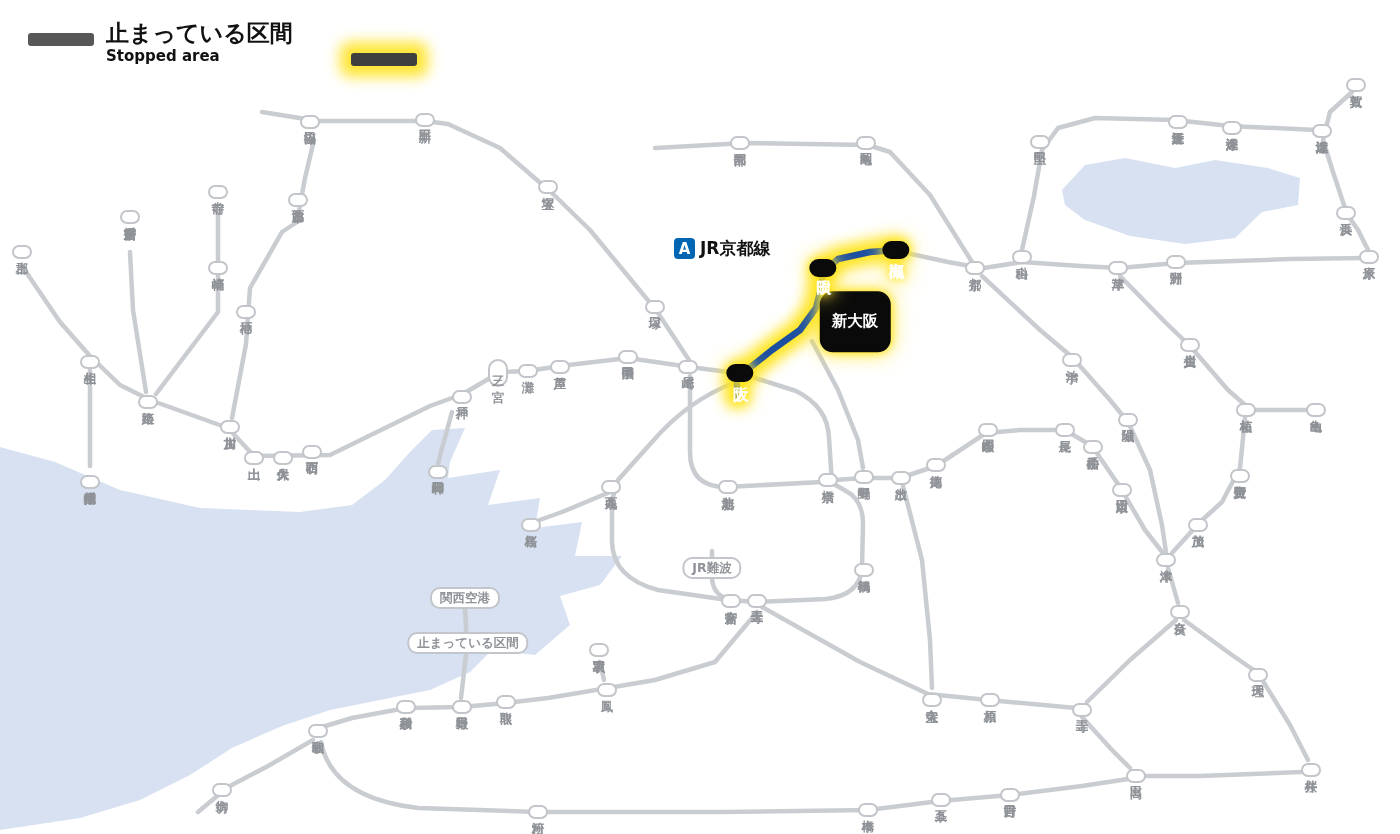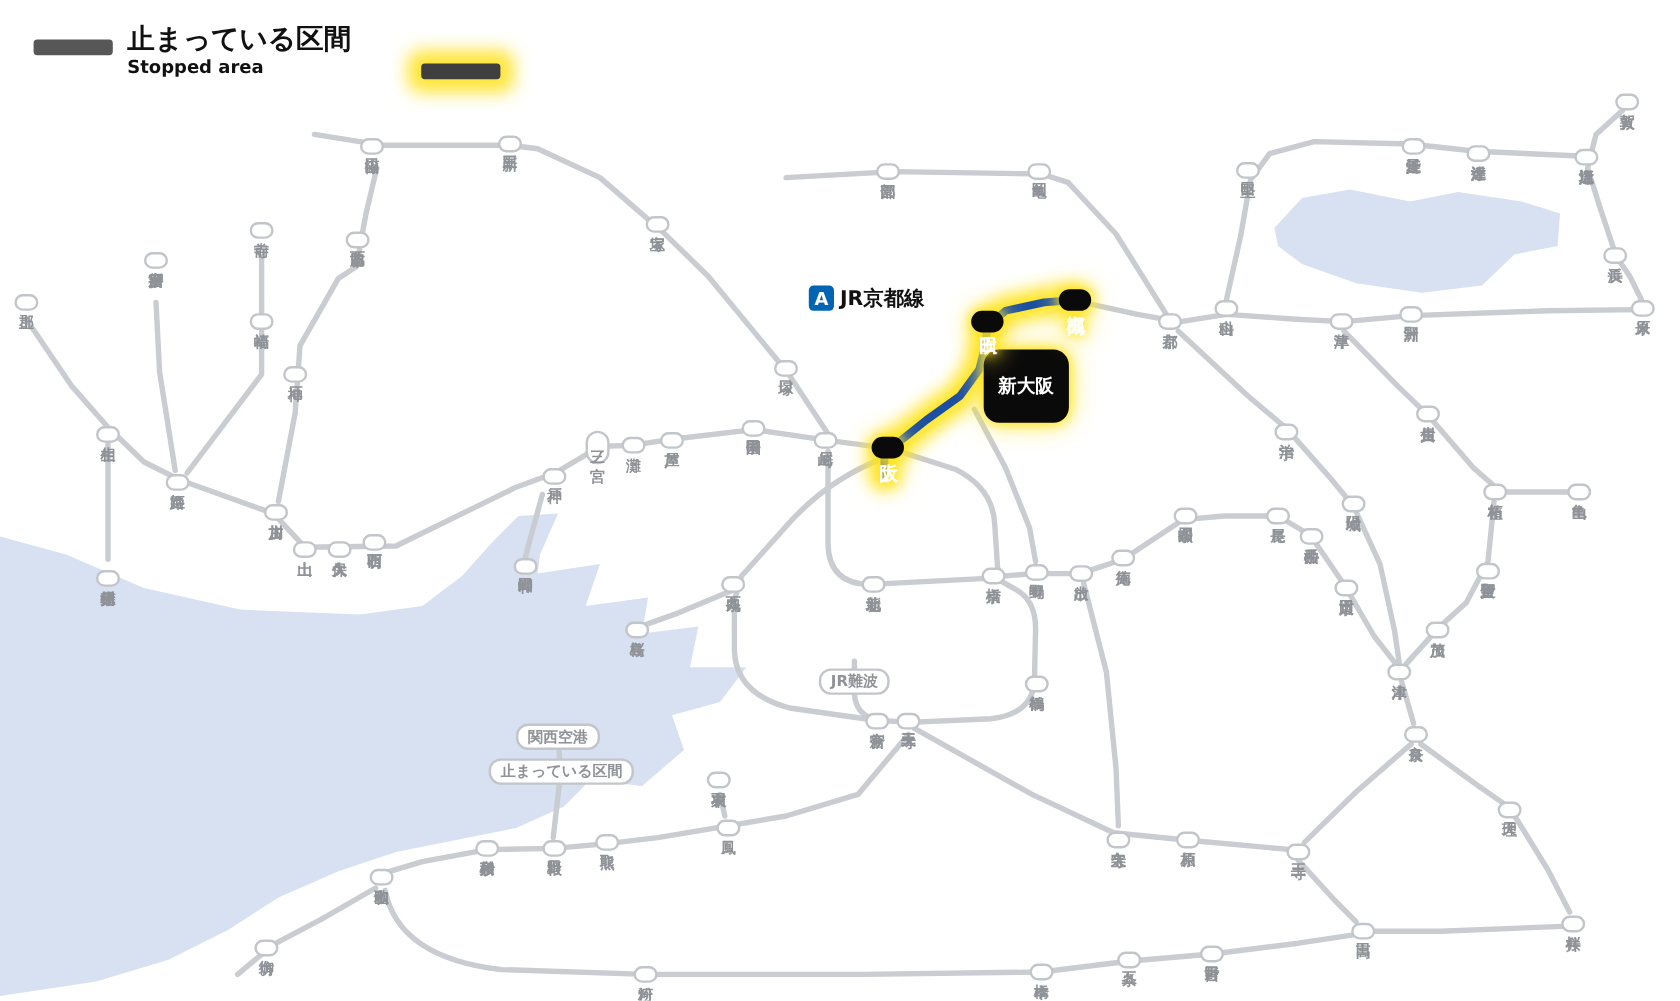--- a/index.html
+++ b/index.html
@@ -190,17 +190,17 @@
       <div class="station v" style="left: 941px; top: 800px;">五条</div>
       <div class="station v" style="left: 868px; top: 810px;">橋本</div>
       <div class="station v" style="left: 538px; top: 812px;">粉河</div>
       <div class="station v" style="left: 318px; top: 731px;">和歌山</div>
       <div class="station v" style="left: 222px; top: 790px;">御坊</div>
       <div class="station v" style="left: 406px; top: 707px;">和泉砂川</div>
       <div class="station v" style="left: 462px; top: 707px;">日根野</div>
       <div class="station v" style="left: 506px; top: 702px;">熊取</div>
       <div class="station v" style="left: 607px; top: 690px;">鳳</div>
       <div class="station v" style="left: 599px; top: 650px;">東羽衣</div>
-      <div class="station h" style="left: 465px; top: 614px;">関西空港</div>
+      <div class="station h" style="left: 465px; top: 598px;">関西空港</div>
       <div class="station h" style="left: 468px; top: 643px;">止まっている区間</div>
     </div>
 
 </div>
 
 </body></html>

